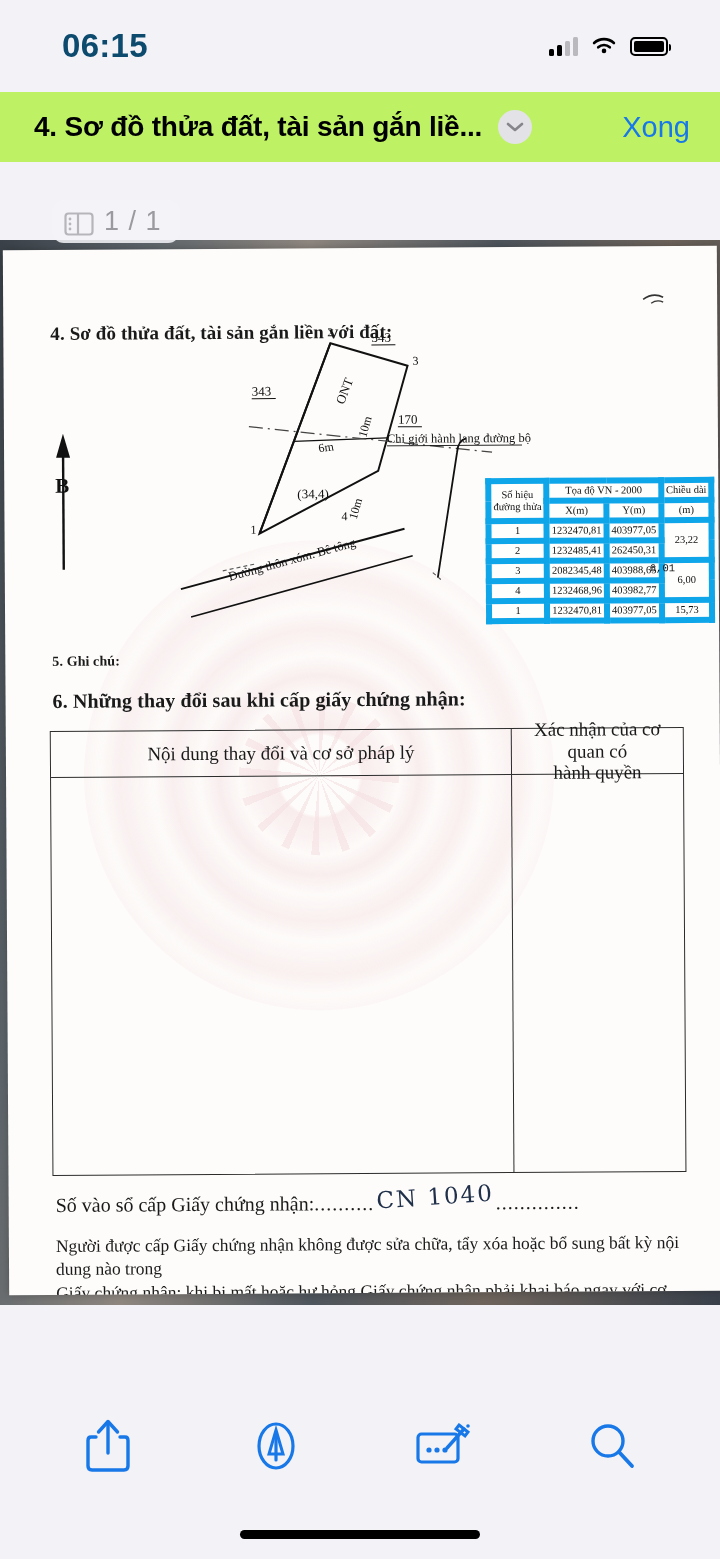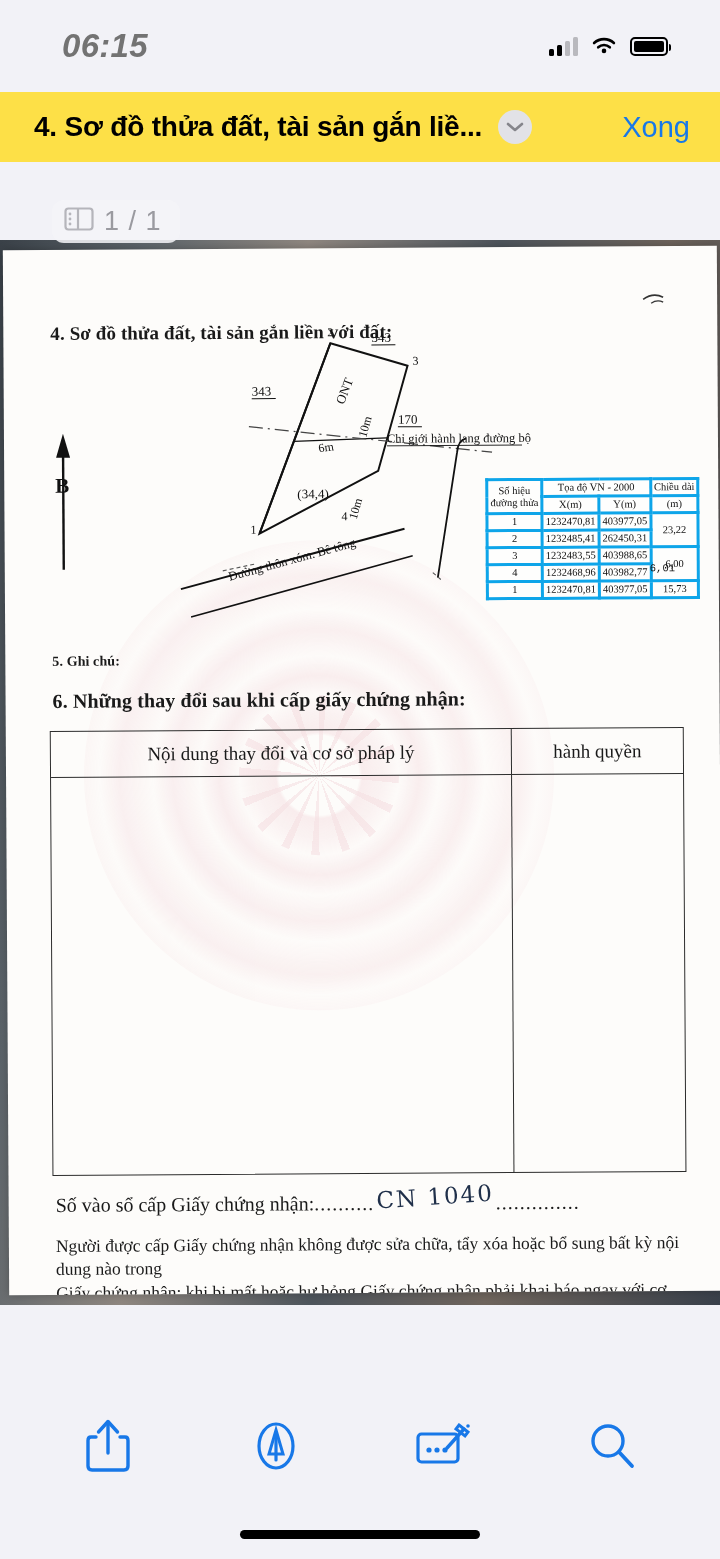--- a/index.html
+++ b/index.html
@@ -22,23 +22,22 @@
     height: 92px;
     padding: 0 52px 0 62px;
     display: flex;
     align-items: center;
     justify-content: space-between;
     background: #f2f2f7;
   }
   .status-time {
     font-size: 33px;
     font-weight: 600;
-    color: #737373;
+    color: #0c4a6e;
     letter-spacing: 0.3px;
-    font-style: italic;
   }
   .status-right {
     display: flex;
     align-items: center;
     gap: 12px;
   }
   .sig-bars {
     display: flex;
     align-items: flex-end;
     gap: 3px;
@@ -76,21 +75,21 @@
     border-radius: 2px;
   }
 
   
   .nav-bar {
     height: 70px;
     padding: 0 30px 0 34px;
     display: flex;
     align-items: center;
     gap: 16px;
-    background: #fde047;
+    background: #bef264;
   }
   .nav-title {
     font-size: 28px;
     font-weight: 700;
     color: #000;
     white-space: nowrap;
     overflow: hidden;
     letter-spacing: -0.2px;
   }
   .chevron-btn {
@@ -111,21 +110,21 @@
     white-space: nowrap;
   }
 
   
   .page-badge {
     position: absolute;
     left: 52px;
     top: 200px;
     z-index: 6;
     display: flex;
-    align-items: flex-start;
+    align-items: flex-end;
     gap: 10px;
     padding: 6px 18px 6px 12px;
     border-radius: 12px;
     background: rgba(245,245,248,0.86);
   }
   .page-badge .pb-label {
     font-size: 27px;
     color: #9a9aa0;
     font-weight: 400;
     letter-spacing: 1px;
@@ -239,21 +238,21 @@
     left: 481px;
     top: 231px;
     width: 202px;
     border-collapse: collapse;
     font-family: "Liberation Serif", serif;
     font-size: 10.5px;
     color: #111;
     background: rgba(255,255,255,0.55);
   }
   .coord-table td, .coord-table th {
-    border: 3px solid #0ea5e9;
+    border: 6px solid #0ea5e9;
     text-align: center;
     padding: 1px 2px;
     font-weight: 400;
     line-height: 1.15;
     white-space: nowrap;
   }
   .coord-table .ct-id { width: 40px; }
   .coord-table .ct-len { width: 40px; }
 
   
@@ -484,21 +483,21 @@
           <td>403977,05</td>
           <td rowspan="2">23,22</td>
         </tr>
         <tr>
           <td>2</td>
           <td>1232485,41</td>
           <td>262450,31</td>
         </tr>
         <tr>
           <td>3</td>
-          <td>1232483,55</td>
+          <td>2082345,48</td>
           <td>403988,65</td>
           <td rowspan="2">6,00</td>
         </tr>
         <tr>
           <td>4</td>
           <td>1232468,96</td>
           <td>403982,77</td>
         </tr>
         <tr>
           <td>1</td>
@@ -512,20 +511,21 @@
       <div style="position:absolute;left:645px;top:316px;font-family:Liberation Mono, monospace;font-size:10.5px;color:#111;">6,01</div>
 
       <div class="sec-head" id="sec5">5. Ghi chú:</div>
       <div class="sec-head" id="sec6">6. Những thay đổi sau khi cấp giấy chứng nhận:</div>
 
       <div class="changes-table">
         <div class="ct-head">
           <div class="c1">Nội dung thay đổi và cơ sở pháp lý</div>
           <div class="c2">
             <div>
+              <div>Xác nhận của cơ quan có</div>
               <div>hành quyền</div>
             </div>
           </div>
         </div>
         <div class="ct-body">
           <div class="c1"></div>
           <div class="c2"></div>
         </div>
       </div>
 

